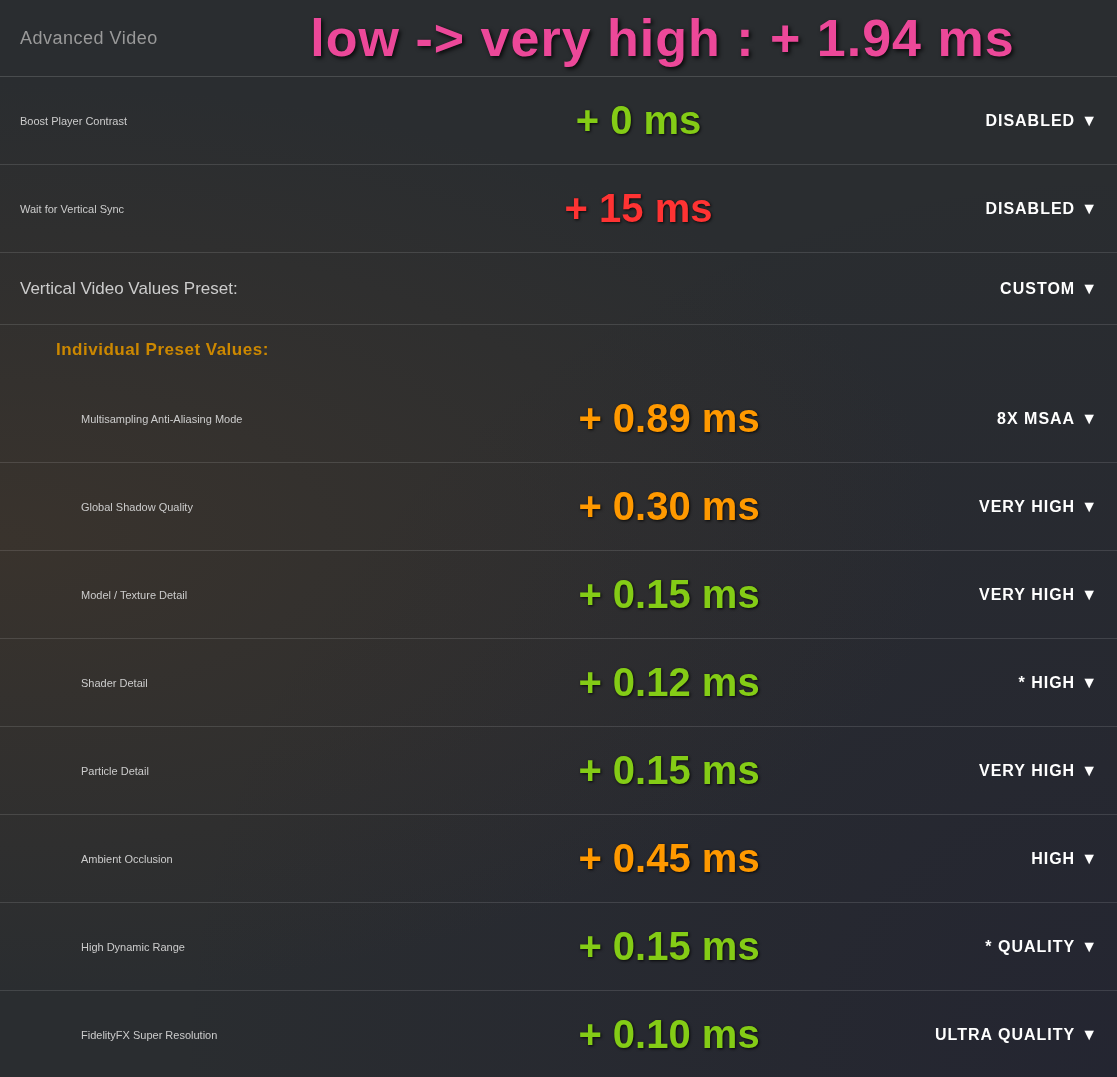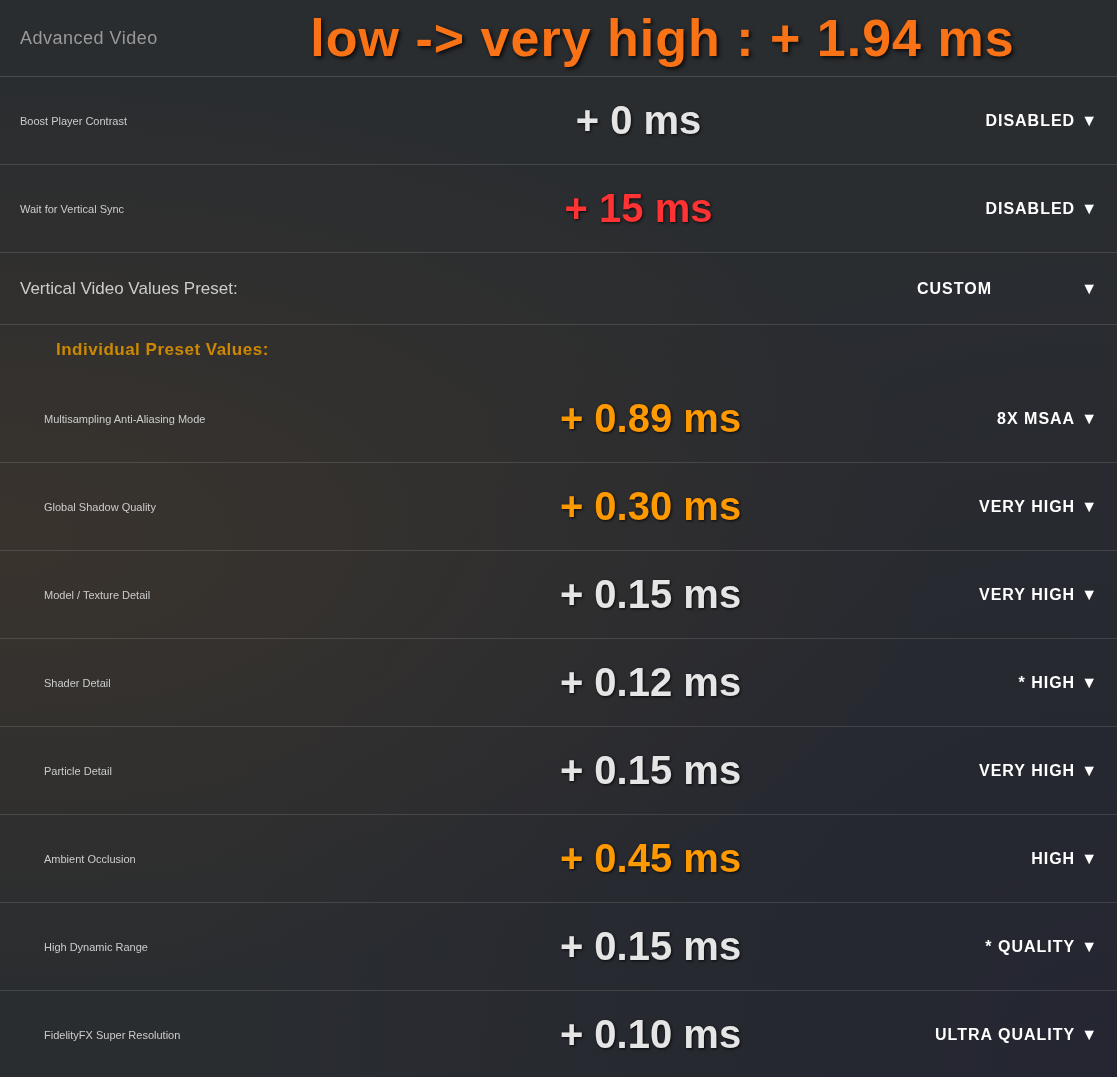--- a/index.html
+++ b/index.html
@@ -46,57 +46,57 @@
       color: #999;
       font-size: 18px;
       font-weight: normal;
       letter-spacing: 0.5px;
       min-width: 200px;
     }
 
     .header-value {
       flex: 1;
       text-align: center;
-      color: #f97316;
+      color: #ec4899;
       font-size: 52px;
       font-weight: 900;
       text-shadow: 2px 2px 4px rgba(0,0,0,0.8);
       letter-spacing: 1px;
     }
 
     
     .settings-row {
       display: flex;
       align-items: center;
       padding: 0 20px;
       min-height: 88px;
       border-bottom: 1px solid rgba(255,255,255,0.12);
     }
 
     .settings-row.indented {
-      padding-left: 44px;
+      padding-left: 81px;
     }
 
     .row-label {
       color: #cccccc;
       font-size: 11px;
       font-weight: normal;
       min-width: 340px;
       flex-shrink: 0;
     }
 
     .row-value {
       flex: 1;
       text-align: center;
       font-size: 40px;
       font-weight: 900;
       text-shadow: 1px 1px 3px rgba(0,0,0,0.8);
     }
 
-    .value-green { color: #e5e5e5; }
+    .value-green { color: #84cc16; }
     .value-red { color: #ff3333; }
     .value-orange { color: #ff9900; }
 
     .row-control {
       min-width: 180px;
       text-align: left;
       display: flex;
       align-items: center;
       justify-content: flex-end;
       gap: 6px;
@@ -131,21 +131,21 @@
 
     .preset-spacer {
       flex: 1;
     }
 
     .preset-control {
       min-width: 180px;
       text-align: right;
       display: flex;
       align-items: center;
-      justify-content: space-between;
+      justify-content: flex-end;
       gap: 6px;
     }
 
     .individual-preset-row {
       display: flex;
       align-items: center;
       padding: 8px 20px;
       min-height: 50px;
     }
 

